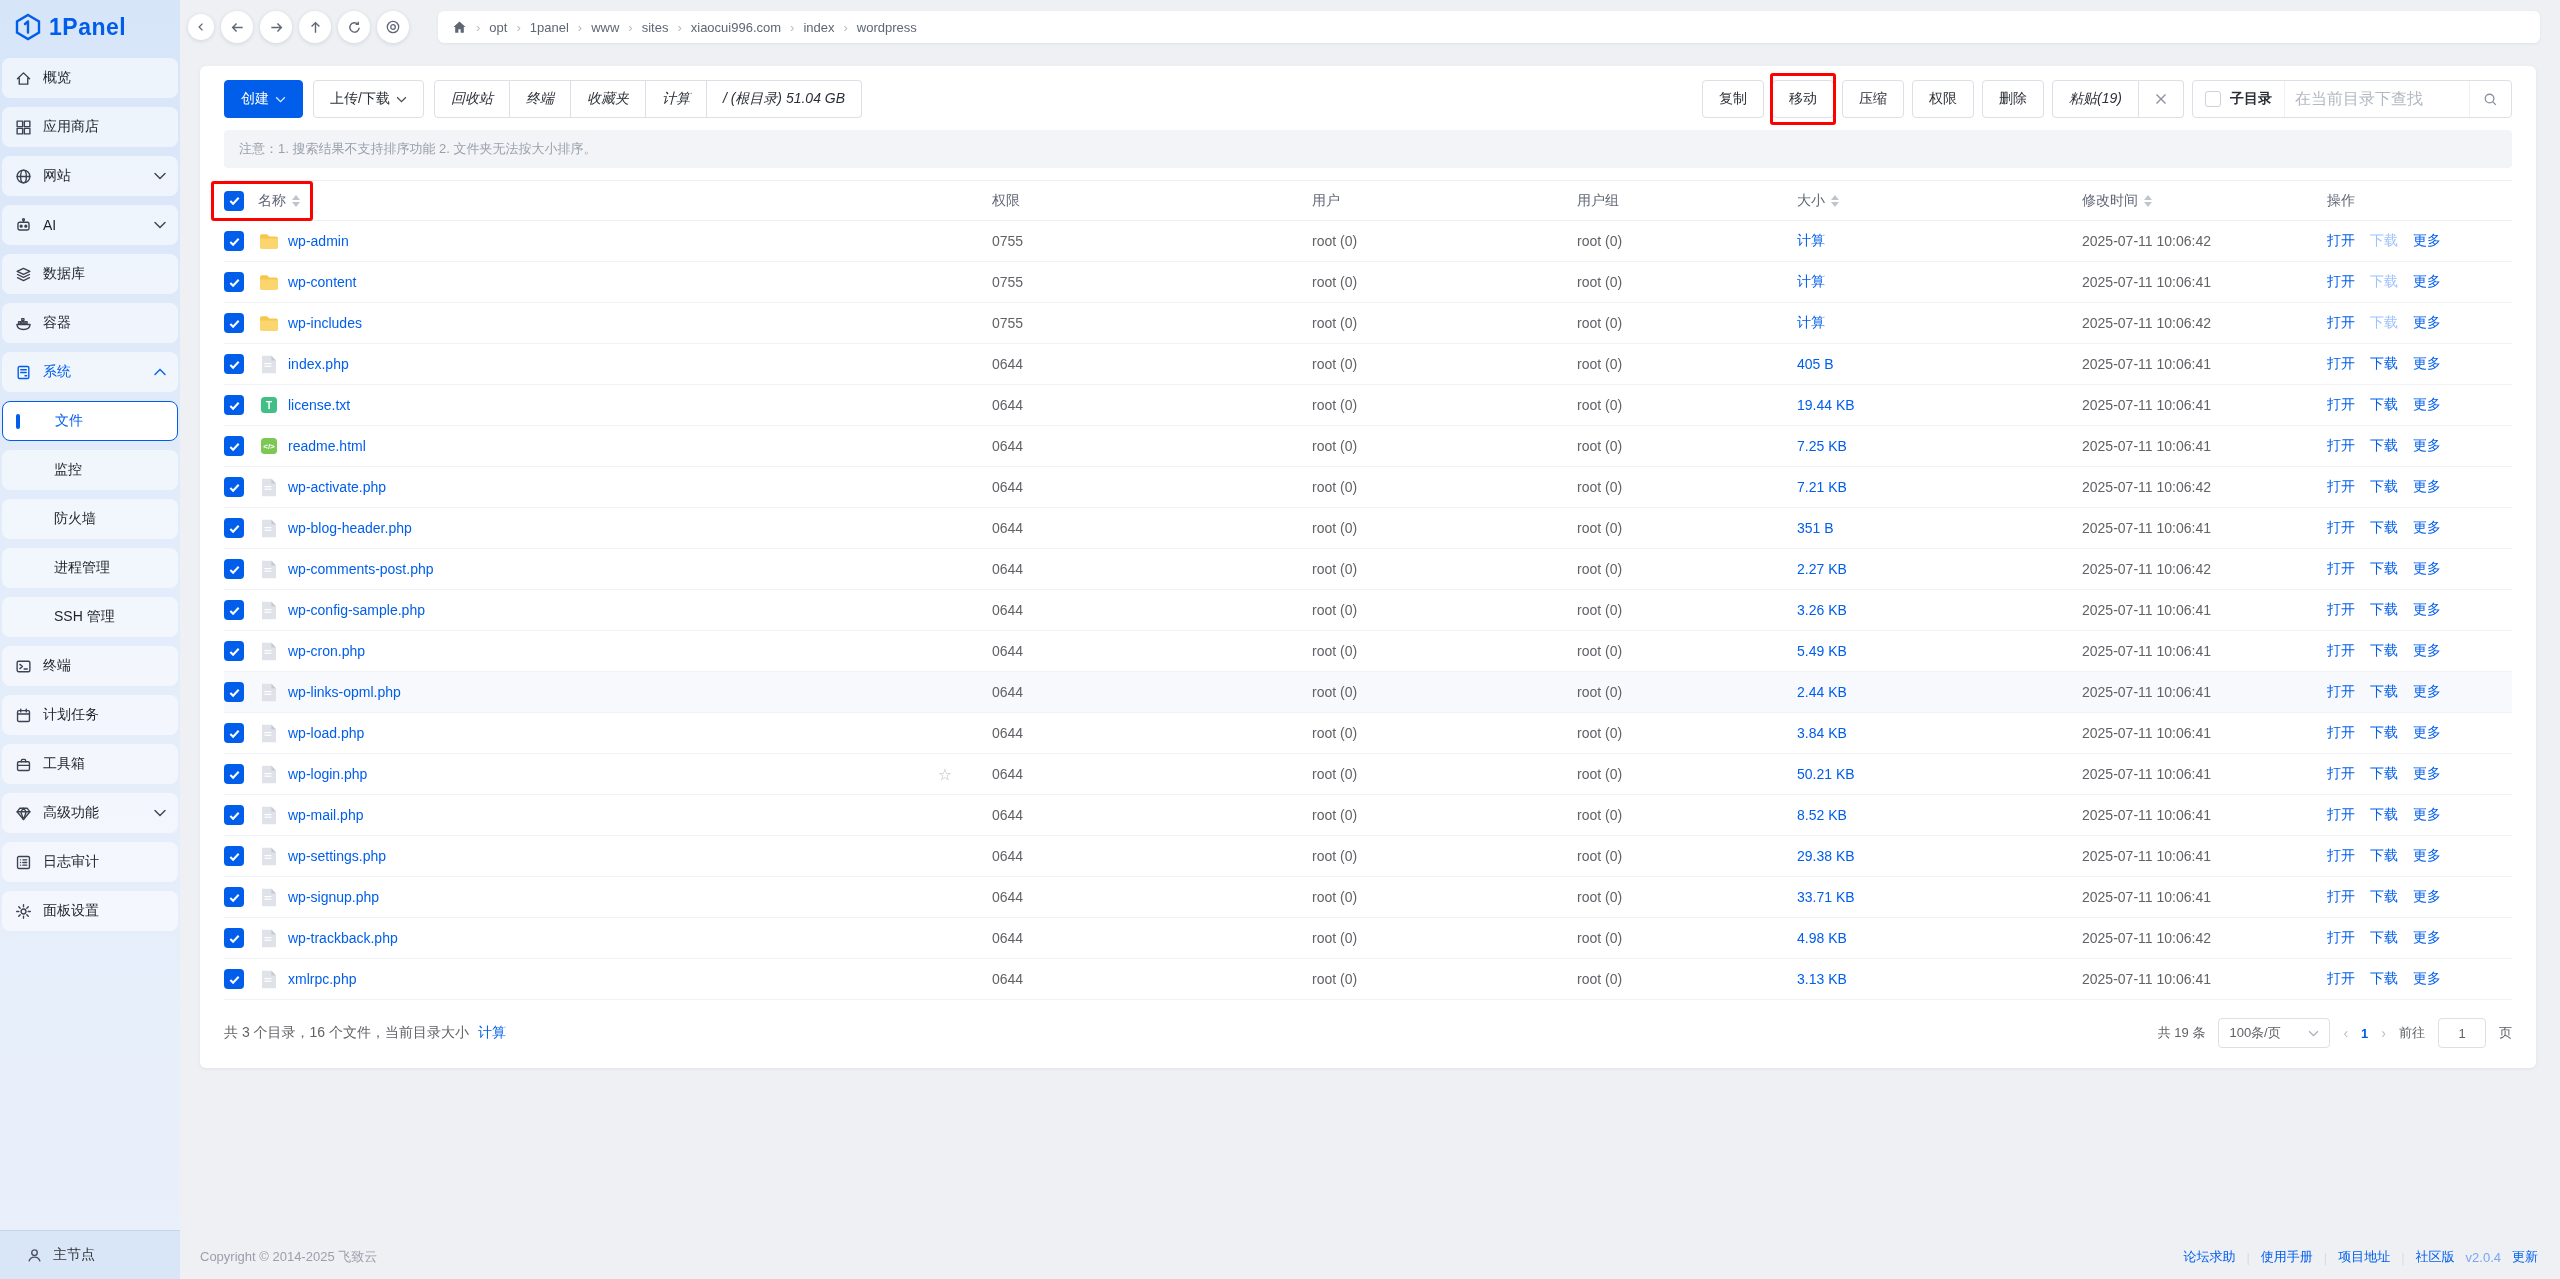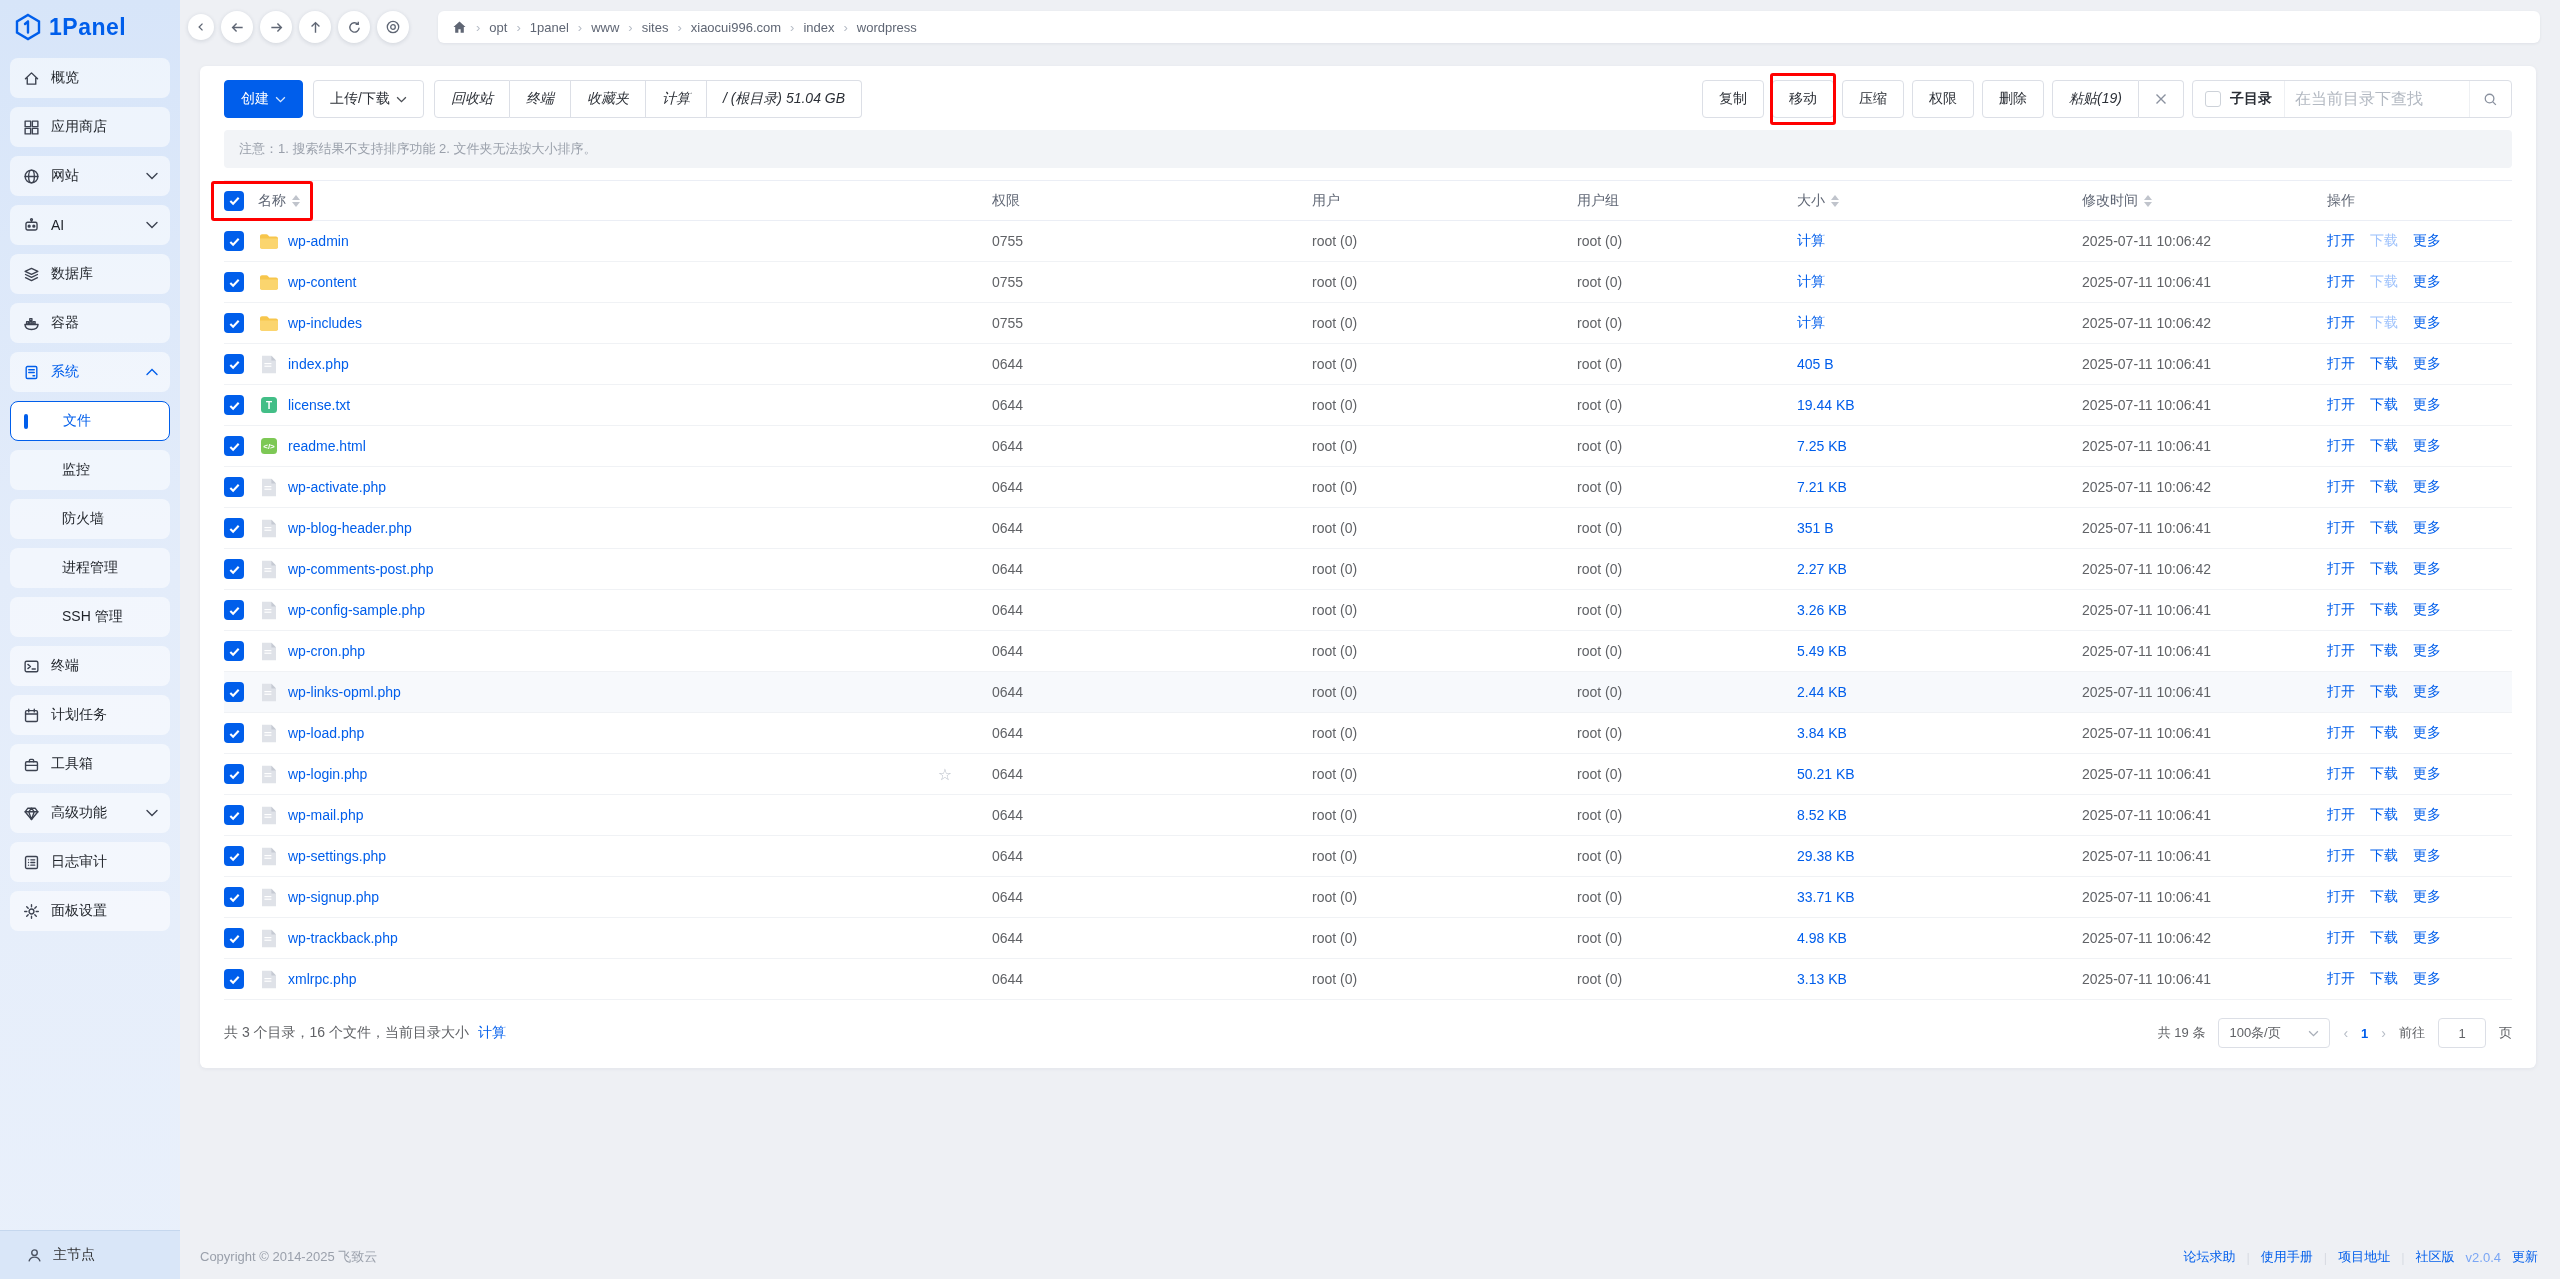--- a/index.html
+++ b/index.html
@@ -4,21 +4,21 @@
 <style>
   * { margin:0; padding:0; box-sizing:border-box; }
   html,body { width:2560px; height:1279px; overflow:hidden; }
   body { font-family:"Liberation Sans","DejaVu Sans",sans-serif; font-size:14px; color:#303133; background:#eef0f4; }
   .app { display:flex; width:2560px; height:1279px; }
 
   
   aside { width:180px; flex:0 0 180px; background:linear-gradient(180deg,#d7e5f9 0%,#e3ecfa 45%,#e9f0fb 100%); display:flex; flex-direction:column; }
   .logo { height:54px; display:flex; align-items:center; padding-left:14px; gap:7px; }
   .logo-text { font-size:23px; font-weight:bold; color:#005eeb; letter-spacing:.5px; }
-  .side-nav { flex:1; padding:4px 10px 0; overflow:hidden; }
+  .side-nav { flex:1; padding:4px 2px 0; overflow:hidden; }
   .side-item { height:40px; margin-bottom:9px; background:rgba(255,255,255,.55); border-radius:8px; display:flex; align-items:center; padding:0 12px 0 13px; gap:11px; color:#1f2329; cursor:pointer; }
   .side-item .icn { color:#3c4250; }
   .side-item.section-active, .side-item.section-active .icn { color:#005eeb; }
   .chev { margin-left:auto; color:#8a919f; }
   .sub-item { height:40px; margin-bottom:9px; background:rgba(255,255,255,.55); border-radius:8px; display:flex; align-items:center; padding-left:52px; color:#1f2329; cursor:pointer; position:relative; }
   .sub-item.active { background:#fff; border:1.5px solid #005eeb; color:#005eeb; }
   .sub-item.active::before { content:""; position:absolute; left:13px; top:12px; width:4px; height:15px; border-radius:2px; background:#005eeb; }
   .side-bottom { height:49px; background:#d9e6f8; border-top:1px solid rgba(160,185,220,.35); display:flex; align-items:center; padding-left:26px; gap:10px; color:#303133; cursor:pointer; }
   .side-bottom .icn { color:#4a5160; }
 

